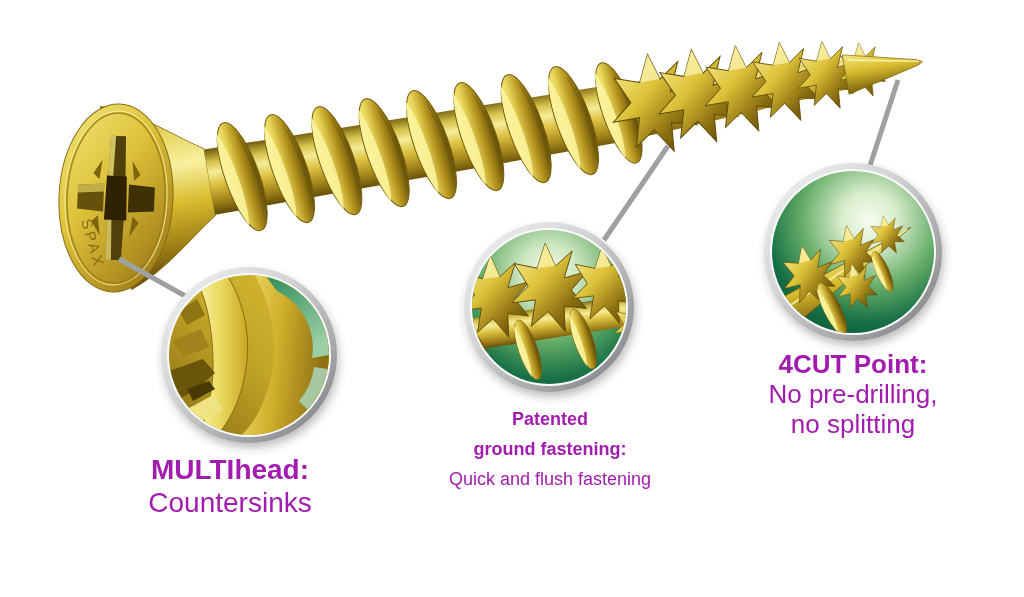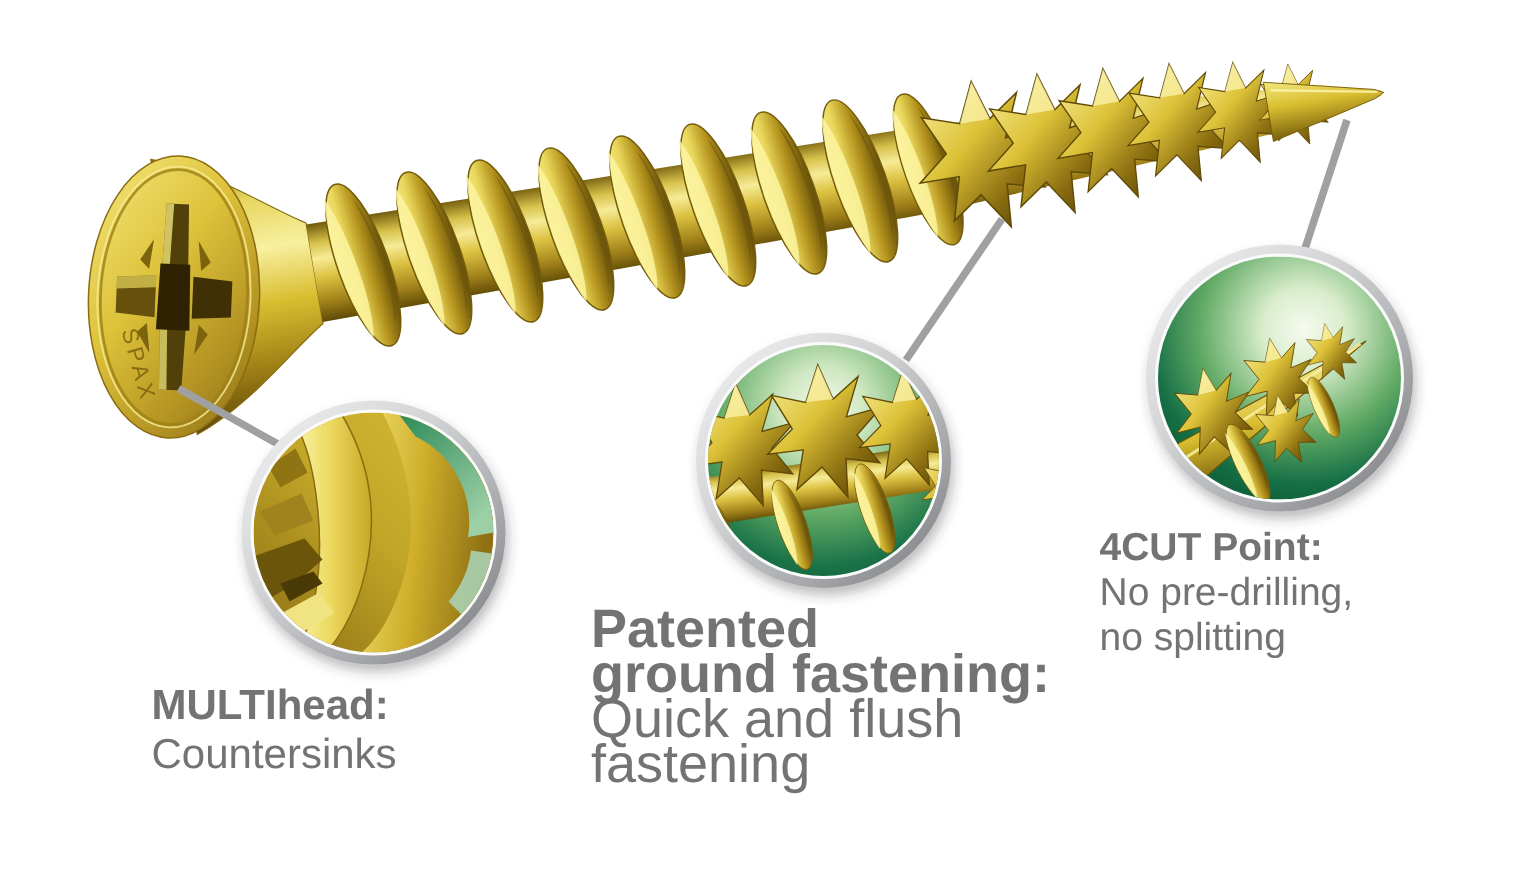--- a/index.html
+++ b/index.html
@@ -6,25 +6,26 @@
   .stage{
     position:relative;
     width:1024px;height:597px;
     background:#ffffff;
     overflow:hidden;
     font-family:"Liberation Sans", sans-serif;
   }
   .stage svg{position:absolute;left:0;top:0;}
   .label{
     position:absolute;
-    color:#737373;
+    text-align:center;
+    color:#a21caf;
   }
   .label .b{font-weight:bold;}
-  .l1{left:101px;top:453px;width:286px;font-size:28px;line-height:33px;}
-  .l2{left:394px;top:404px;width:312px;font-size:36px;line-height:30px;}
+  .l1{left:87px;top:453px;width:286px;font-size:28px;line-height:33px;}
+  .l2{left:394px;top:404px;width:312px;font-size:18px;line-height:30px;}
   .l3{left:733px;top:349px;width:240px;font-size:26px;line-height:30px;}
 </style>
 </head>
 <body>
 
 <div class="stage">
 
 <svg width="1024" height="597" viewBox="0 0 1024 597">
   <defs>
     <linearGradient id="coneG" x1="0" y1="0" x2="0" y2="1">

